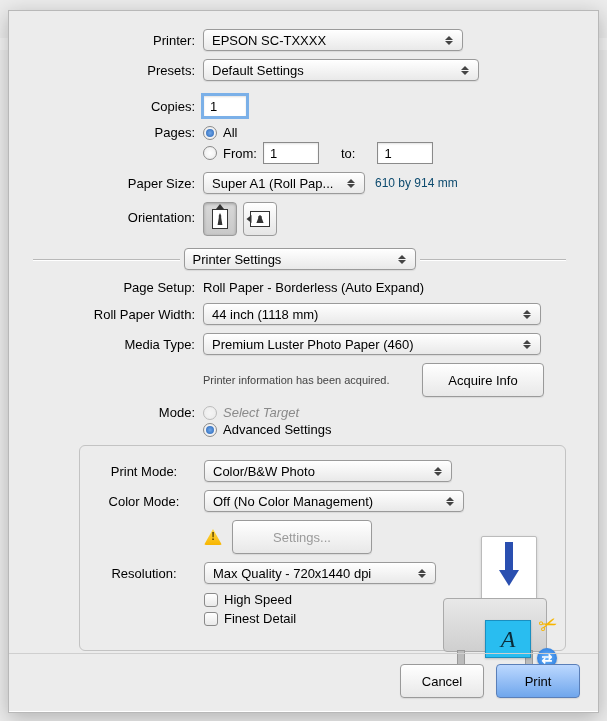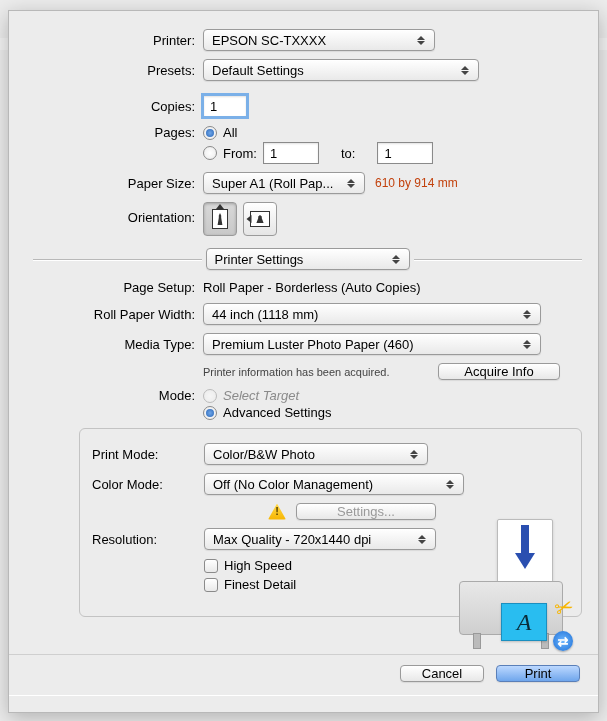--- a/index.html
+++ b/index.html
@@ -17,21 +17,21 @@
   .dialog {
     position: absolute;
     top: 10px;
     left: 8px;
     right: 8px;
     bottom: 8px;
     background: #ececec;
     border: 1px solid #b8b8b8;
     box-shadow: 0 5px 20px rgba(0,0,0,.25);
   }
-  .content { padding: 18px 16px 8px 24px; }
+  .content { padding: 18px 32px 8px 24px; }
   .row {
     display: flex;
     align-items: center;
     margin-bottom: 8px;
   }
   .lbl {
     width: 170px;
     text-align: right;
     padding-right: 8px;
     color: #000;
@@ -143,27 +143,27 @@
     top: 50%; left: -6px;
     transform: translateY(-50%) rotate(-90deg);
   }
   .sep-row {
     display: flex;
     align-items: center;
     margin: 12px 0 10px 0;
     gap: 0;
   }
   .sep-line { flex: 1; height: 1px; background: #b8b8b8; box-shadow: 0 1px 0 #fff; }
-  .subtxt { font-size: 12px; color: #c2410c; margin-left: 10px; }
+  .subtxt { font-size: 12px; color: #0c4a6e; margin-left: 10px; }
   .info-small { font-size: 11px; color: #444; }
   .btn {
     display: inline-flex;
     align-items: center;
     justify-content: center;
-    height: 17px;
+    height: 34px;
     padding: 0 14px;
     border: 1px solid #9a9a9a;
     border-radius: 4px;
     background: linear-gradient(#ffffff,#e8e8e8);
     font: inherit;
     cursor: default;
     box-shadow: 0 1px 1px rgba(0,0,0,.08);
   }
   .btn.default {
     background: linear-gradient(#bcd8ff,#6fa6ec);
@@ -173,21 +173,21 @@
   .btn.disabled { color: #9a9a9a; }
   .group-box {
     margin: 8px 0 0 46px;
     padding: 14px 12px 14px 12px;
     border: 1px solid #c3c3c3;
     border-radius: 6px;
     background: #ececec;
     position: relative;
   }
   .group-row { display: flex; align-items: center; margin-bottom: 8px; }
-  .group-lbl { width: 112px; text-align: left; padding-right: 8px; }
+  .group-lbl { width: 112px; text-align: center; padding-right: 8px; }
   .warn-icon {
     width: 18px; height: 16px; position: relative; display: inline-block;
   }
   .warn-icon::before {
     content:""; position:absolute; inset:0;
     background: linear-gradient(#ffd94a,#f7b500);
     clip-path: polygon(50% 0, 100% 100%, 0 100%);
     border-radius: 2px;
   }
   .warn-icon::after {
@@ -240,21 +240,21 @@
     transform: rotate(-20deg);
   }
   .sync-badge {
     position:absolute; right:-2px; bottom:-2px; width:20px;height:20px;border-radius:50%;
     background: radial-gradient(#6fb8ff,#1d6fd6);
     box-shadow: 0 1px 2px rgba(0,0,0,.3);
     display:flex;align-items:center;justify-content:center;color:#fff;font-size:13px;font-weight:bold;
   }
   .footer {
     position: absolute;
-    left: 0; right: 0; bottom: 16px;
+    left: 0; right: 0; bottom: 0;
     padding: 10px 18px 14px 18px;
     display: flex;
     justify-content: flex-end;
     gap: 12px;
     border-top: 1px solid #cfcfcf;
     box-shadow: 0 -1px 0 #fff inset;
   }
   .disabled-text { color: #8a8a8a; font-style: italic; }
   .backdrop-strip {
     position:absolute; top:38px; left:0; right:0; height:12px;
@@ -264,21 +264,21 @@
 </head>
 <body>
 
 <div class="backdrop-strip"></div>
 
 <div class="dialog">
   <div class="content">
 
     <div class="row">
       <div class="lbl">Printer:</div>
-      <div class="popup" style="width:232px">
+      <div class="popup" style="width:260px">
         <span>EPSON SC-TXXXX</span>
         <span class="arrows">
             <span class="aup"></span>
             <span class="adown"></span>
           </span>
       </div>
     </div>
 
     <div class="row">
       <div class="lbl">Presets:</div>
@@ -335,33 +335,33 @@
       <div class="orient-btn">
         <span class="orient-glyph landscape">
             <span class="arrowtop"></span>
             <span class="figure"></span>
           </span>
       </div>
     </div>
 
     <div class="sep-row">
       <div class="sep-line"></div>
-      <div class="popup" style="width:204px;margin:0 4px">
+      <div class="popup" style="width:232px;margin:0 4px">
         <span>Printer Settings</span>
         <span class="arrows">
             <span class="aup"></span>
             <span class="adown"></span>
           </span>
       </div>
       <div class="sep-line"></div>
     </div>
 
     <div class="row">
       <div class="lbl">Page Setup:</div>
-      <span>Roll Paper - Borderless (Auto Copies)</span>
+      <span>Roll Paper - Borderless (Auto Expand)</span>
     </div>
 
     <div class="row">
       <div class="lbl">Roll Paper Width:</div>
       <div class="popup" style="width:338px">
         <span>44 inch (1118 mm)</span>
         <span class="arrows">
             <span class="aup"></span>
             <span class="adown"></span>
           </span>
@@ -393,21 +393,21 @@
     </div>
     <div class="row">
       <div class="lbl"></div>
       <span class="radio checked"></span>
       <span>Advanced Settings</span>
     </div>
 
     <div class="group-box">
       <div class="group-row">
         <div class="group-lbl">Print Mode:</div>
-        <div class="popup" style="width:224px">
+        <div class="popup" style="width:248px">
           <span>Color/B&amp;W Photo</span>
           <span class="arrows">
               <span class="aup"></span>
               <span class="adown"></span>
             </span>
         </div>
       </div>
 
       <div class="group-row">
         <div class="group-lbl">Color Mode:</div>
@@ -415,21 +415,21 @@
           <span>Off (No Color Management)</span>
           <span class="arrows">
               <span class="aup"></span>
               <span class="adown"></span>
             </span>
         </div>
       </div>
 
       <div class="group-row">
         <div class="group-lbl"></div>
-        <div style="width:232px;display:flex;align-items:center;gap:10px;justify-content:flex-end">
+        <div style="width:232px;display:flex;align-items:center;gap:10px;">
           <span class="warn-icon"></span>
           <button class="btn disabled" style="width:140px">Settings...</button>
         </div>
       </div>
 
       <div class="group-row">
         <div class="group-lbl">Resolution:</div>
         <div class="popup" style="width:232px">
           <span>Max Quality - 720x1440 dpi</span>
           <span class="arrows">

